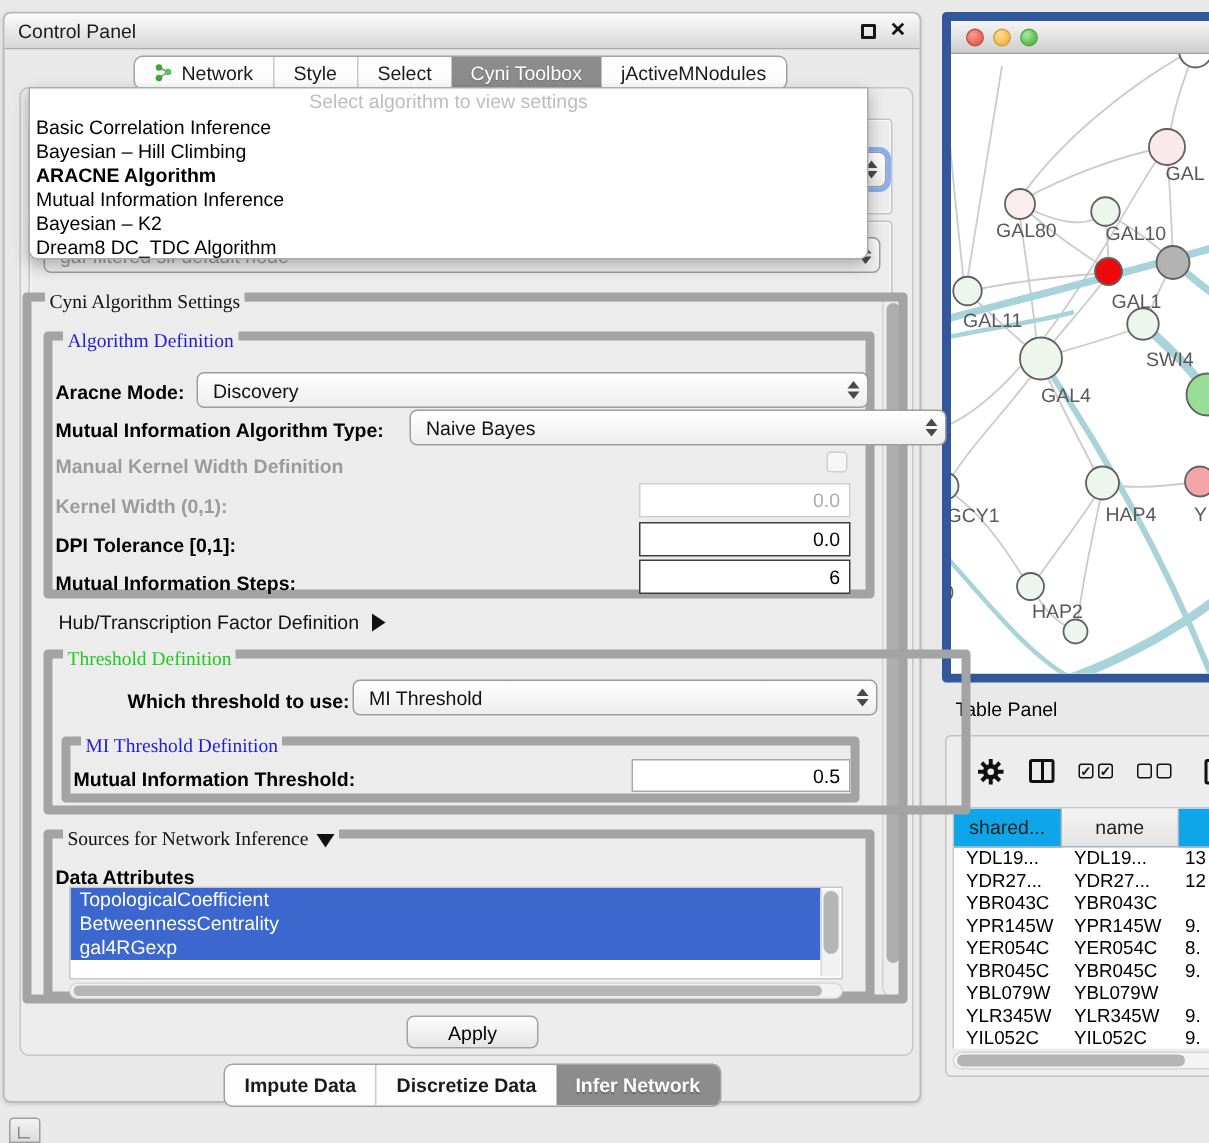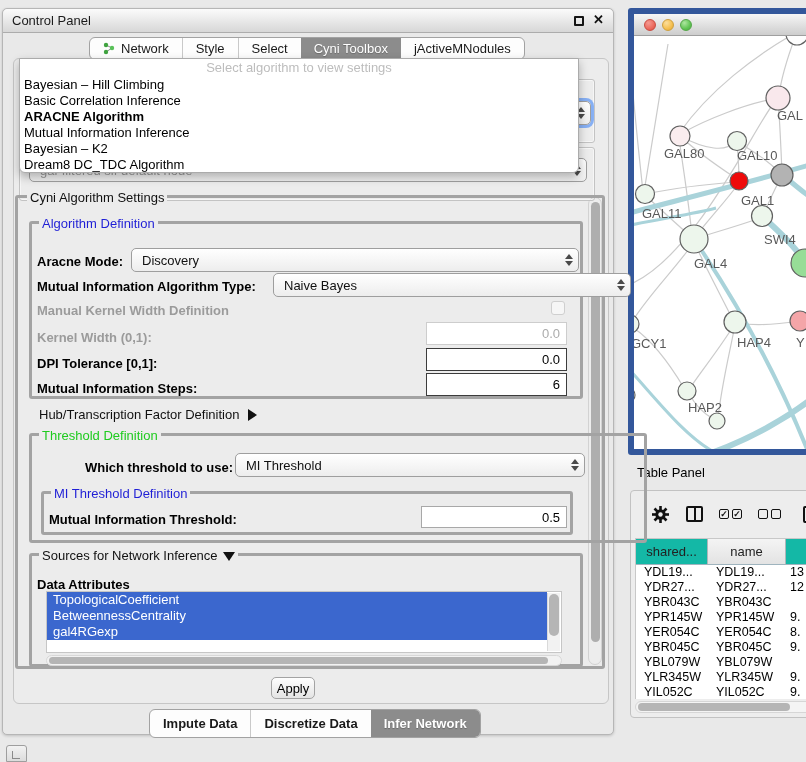--- a/index.html
+++ b/index.html
@@ -39,21 +39,21 @@
   .combo.grayval { color:#9a9a9a; }
 
   
   .popup { position:absolute; left:16px; top:49px; width:560px; height:115px; background:#FFFFFF;
         border:1px solid #ABABAB; border-radius:0 0 6px 6px; box-shadow:0 4px 10px rgba(0,0,0,.28); z-index:40; }
   .popup-head { height:18px; line-height:18px; text-align:center; color:#BDBDBD; font-size:13px; }
   .popup-item { height:16px; line-height:16px; padding-left:4px; font-size:13px; color:#000; }
   .popup-item.bold { font-weight:bold; }
 
   
-  .fieldset { position:absolute; border:3px solid #a3a3a3; border-radius:3px; }
+  .fieldset { position:absolute; border:6px solid #a3a3a3; border-radius:3px;font-family:Liberation Serif, serif; }
   .legend { position:absolute; top:-8px; left:7px; background:#ECECEC; padding:0 3px; font-size:13px; display:flex; align-items:center; gap:5px; }
   .legend.blue { color:#1F1FD6; }
   .legend.green { color:#1ECB1E; }
   .blabel { position:absolute; font-size:13px; font-weight:bold; color:#000; white-space:nowrap; }
   .blabel.dis { color:#9B9B9B; }
   .tfield { position:absolute; height:23px; background:#FFF; border:1px solid #A8A8A8; font-size:13px;
         text-align:right; padding:0 6px; font-family:"Liberation Sans",sans-serif; }
   .tfield.strong { border:1.5px solid #3c3c3c; }
   .tfield.dis { color:#ABABAB; border:1px solid #CDCDCD; }
   .cbox { position:absolute; width:14px; height:14px; border:1px solid #CFCFCF; border-radius:3px; background:#F6F6F6; }
@@ -65,21 +65,21 @@
   .listrow { height:16px; line-height:16px; color:#FFF; background:#3B67CE; padding-left:6px; font-size:13px; margin-right:14px; }
   .vsb { position:absolute; top:1px; right:1px; bottom:1px; width:13px; background:#F2F2F2; border-left:1px solid #DADADA; }
   .vsb .thumb { position:absolute; left:1px; right:1px; top:1px; height:72%; background:#B5B5B5; border-radius:6px; }
   .hsb { position:absolute; height:11px; background:#F2F2F2; border:1px solid #D8D8D8; border-radius:6px; }
   .hsb .thumb { position:absolute; left:2px; top:1px; bottom:1px; width:97%; background:#B5B5B5; border-radius:5px; }
 
   
   .sb-track { position:absolute; left:585px; top:188px; width:14px; height:468px; background:#EDEDED; border:1px solid #D2D2D2; border-radius:7px; }
   .sb-thumb { position:absolute; left:2px; top:4px; width:9px; height:440px; background:#AEAEAE; border-radius:5px; }
 
-  .apply-btn { position:absolute; left:268px; top:668px; width:44px; height:22px; border:1px solid #A3A3A3; border-radius:5px;
+  .apply-btn { position:absolute; left:268px; top:668px; width:88px; height:22px; border:1px solid #A3A3A3; border-radius:5px;
         background:linear-gradient(#FEFEFE,#E4E4E4); font-size:13px; font-family:"Liberation Sans",sans-serif; color:#000; }
 
   .bottom-tabbar { position:absolute; left:146px; top:700px; height:29px; display:flex;
         background:#FDFDFD; border:1px solid #A2A2A2; border-radius:6px; overflow:hidden;font-weight:bold; }
 
   
   .netwin { position:absolute; left:628px; top:8px; width:200px; height:447px; border:6px solid #33579B; border-radius:3px; background:#FFF; }
   .net-titlebar { position:absolute; left:0; top:0; right:0; height:22px; background:linear-gradient(#F6F6F6,#CDCDCD); border-bottom:1px solid #9F9F9F; }
   .tl { position:absolute; top:5px; width:12px; height:12px; border-radius:50%; }
   .tl.red { left:10px; background:radial-gradient(circle at 35% 30%, #F49A92, #EC6A5E 60%, #D24B40); border:0.5px solid #C94C42; }
@@ -93,21 +93,21 @@
   .tpanel { position:absolute; left:630px; top:490px; width:200px; height:228px; background:#EDEDED; border:1px solid #C2C2C2; border-radius:4px; }
   .tp-toolbar { position:absolute; left:0; top:0; right:0; height:46px; display:flex; align-items:center; gap:16px; padding-left:20px; }
   .ico-cols { width:17px; height:16px; border:2px solid #111; border-radius:2px; position:relative; }
   .ico-cols::after { content:""; position:absolute; left:50%; top:0; bottom:0; width:2px; background:#111; transform:translateX(-50%); }
   .ckpair { display:flex; gap:3px; }
   .ck { width:10px; height:10px; border:1.5px solid #111; border-radius:2px; font-size:9px; font-weight:bold; line-height:8px; text-align:center; color:#111; }
   .ico-doc { width:14px; height:17px; border:2px solid #111; border-radius:2px 5px 2px 2px; }
   .ttable { position:absolute; left:4px; top:47px; right:0; bottom:18px; background:#FFF; overflow:hidden; border-top:1px solid #C8C8C8; border-left:1px solid #C8C8C8; }
   .thead { display:flex; height:26px; }
   .th { border-right:1px solid #AEB6BA; border-bottom:1px solid #9FB4BE; display:flex; align-items:center; justify-content:center; font-size:13px; color:#222; }
-  .th.hl { background:#14b8a6; }
+  .th.hl { background:#0ea5e9; }
   .th.plain { background:linear-gradient(#F4F4F4,#E3E3E3); }
   .trow { display:flex; height:15px; line-height:15px; font-size:12.5px; color:#000; }
   .td { padding-left:8px; white-space:nowrap; overflow:hidden; }
   .tp-hsb { position:absolute; left:4px; bottom:4px; right:2px; height:12px; background:#F4F4F4; border:1px solid #D6D6D6; border-radius:6px; }
   .tp-hsb .thumb { position:absolute; left:2px; top:1px; bottom:1px; width:80%; background:#B5B5B5; border-radius:5px; }
 
   .mini-dock { position:absolute; left:6px; top:745px; width:21px; height:17px; background:linear-gradient(#F2F2F2,#DCDCDC); border:1px solid #9E9E9E; border-radius:3px 3px 0 0; }
   .mini-dock::after { content:""; position:absolute; left:5px; top:5px; width:7px; height:7px; border-left:1.5px solid #8a8a8a; border-bottom:1.5px solid #8a8a8a; }
 </style>
 </head>
@@ -160,22 +160,22 @@
     <div class="combo grayval" style="left:26px; top:149px; width:558px; z-index:1;">
       <span>gal-filtered sif default node</span>
       <span class="spin">
           <i class="up"></i>
           <i class="dn"></i>
         </span>
     </div>
 
     <div class="popup">
       <div class="popup-head">Select algorithm to view settings</div>
+      <div class="popup-item">Basic Correlation Inference</div>
       <div class="popup-item">Bayesian – Hill Climbing</div>
-      <div class="popup-item">Basic Correlation Inference</div>
       <div class="popup-item bold">ARACNE Algorithm</div>
       <div class="popup-item">Mutual Information Inference</div>
       <div class="popup-item">Bayesian – K2</div>
       <div class="popup-item">Dream8 DC_TDC Algorithm</div>
     </div>
 
     <div class="fieldset" style="left:12px; top:186px; width:590px; height:474px; z-index:2;">
       <span class="legend" style="left:9px;">
           <span>Cyni Algorithm Settings</span>
         </span>

